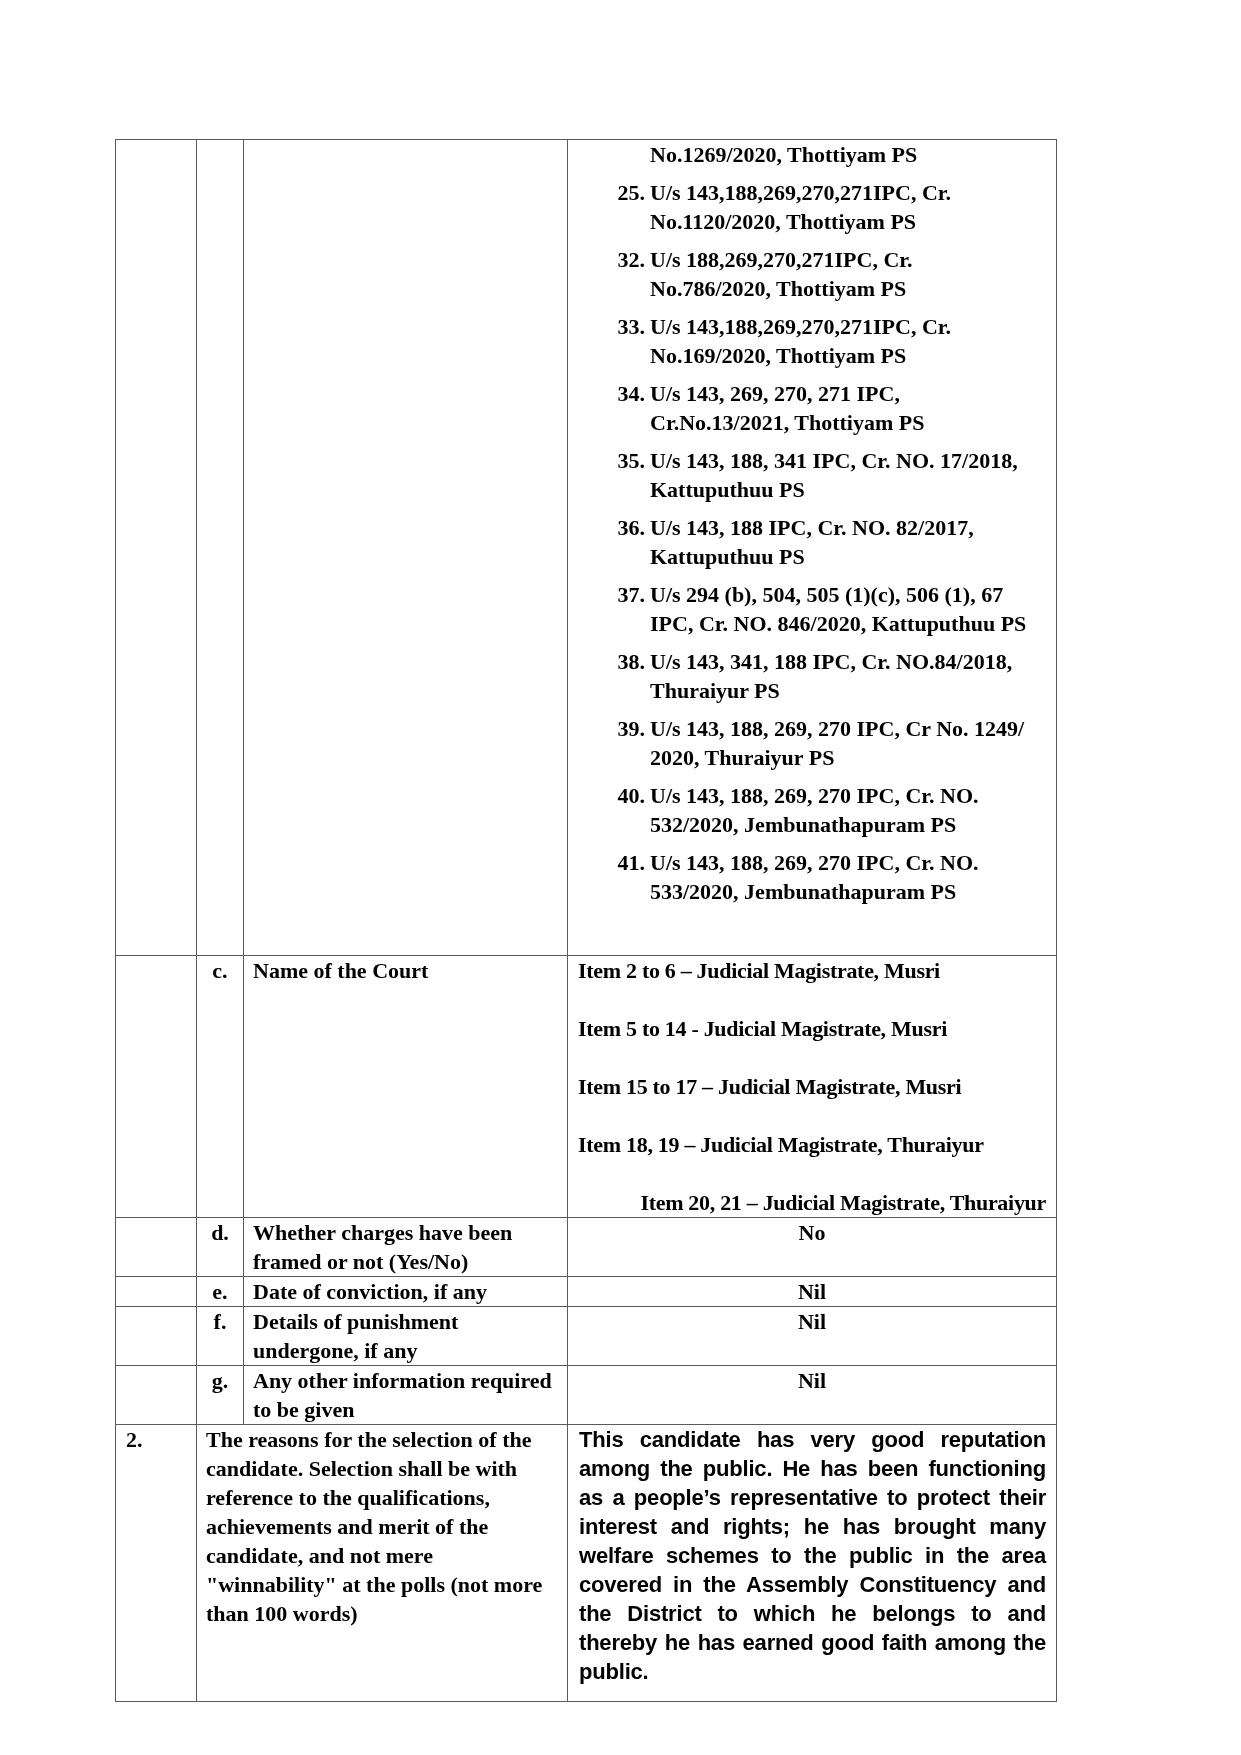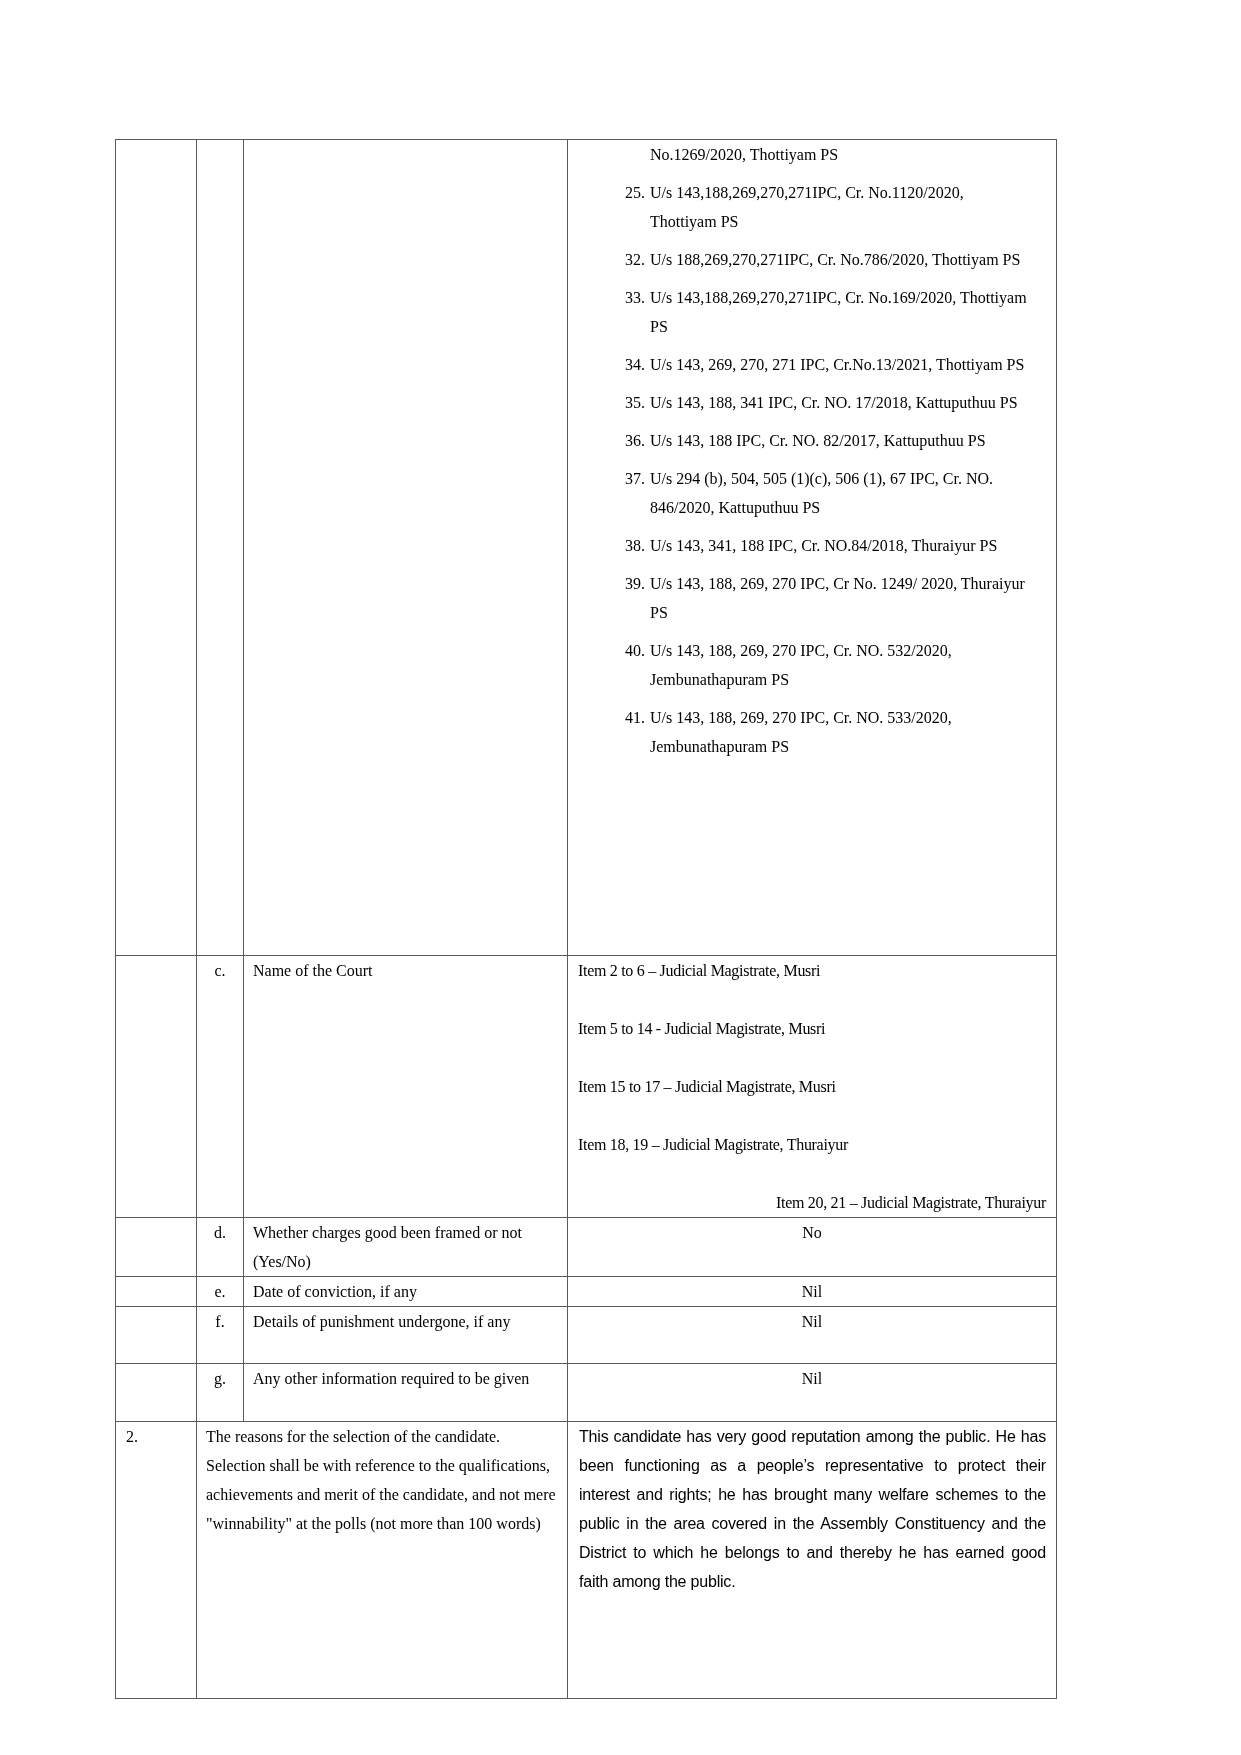--- a/index.html
+++ b/index.html
@@ -1,21 +1,21 @@
 <!DOCTYPE html>
 <html><head>
 <meta charset="utf-8">
 <style>
   html, body { margin: 0; padding: 0; background: #ffffff; }
   body { width: 1241px; height: 1755px; position: relative; overflow: hidden;
          font-family: "Liberation Serif", "DejaVu Serif", serif; color: #000; }
   .page { position: absolute; left: 0; top: 0; width: 1241px; height: 1755px; }
   table.form { position: absolute; left: 115px; top: 139px; border-collapse: collapse;
                table-layout: fixed; width: 941px; }
-  table.form td { border: 1.5px solid #5a5a5a; vertical-align: top; padding: 0; font-size: 16px; line-height: 29px; }
+  table.form td { border: 1.5px solid #5a5a5a; vertical-align: top; padding: 0; font-size: 22px; line-height: 29px; font-weight: bold; }
   col.c1 { width: 81px; } col.c2 { width: 47px; } col.c3 { width: 324px; } col.c4 { width: 489px; }
   .pad { padding: 0 9px !important; }
   ol.cases { list-style: none; margin: 0; padding: 0 0 6px 0; }
   ol.cases li { display: flex; margin: 0 0 9px 0; }
   ol.cases li .num { width: 77px; text-align: right; padding-right: 5px; flex: none; }
   ol.cases li .txt { width: 380px; }
   ol.cases li.cont .num { visibility: hidden; }
   .courts { padding: 0 10px; }
   .courts div { height: 58px; }
   .courts div:last-child { height: 29px; text-align: right; }
@@ -106,21 +106,21 @@
           <div>Item 15 to 17 – Judicial Magistrate, Musri</div>
           <div>Item 18, 19 – Judicial Magistrate, Thuraiyur</div>
           <div>Item 20, 21 – Judicial Magistrate, Thuraiyur</div>
         </div>
       </td>
     </tr>
 
     <tr style="height:58px;">
       <td></td>
       <td class="center">d.</td>
-      <td class="pad">Whether charges good been framed or not (Yes/No)</td>
+      <td class="pad">Whether charges have been framed or not (Yes/No)</td>
       <td class="center">No</td>
     </tr>
 
     <tr style="height:28px;">
       <td></td>
       <td class="center">e.</td>
       <td class="pad">Date of conviction, if any</td>
       <td class="center">Nil</td>
     </tr>
 

